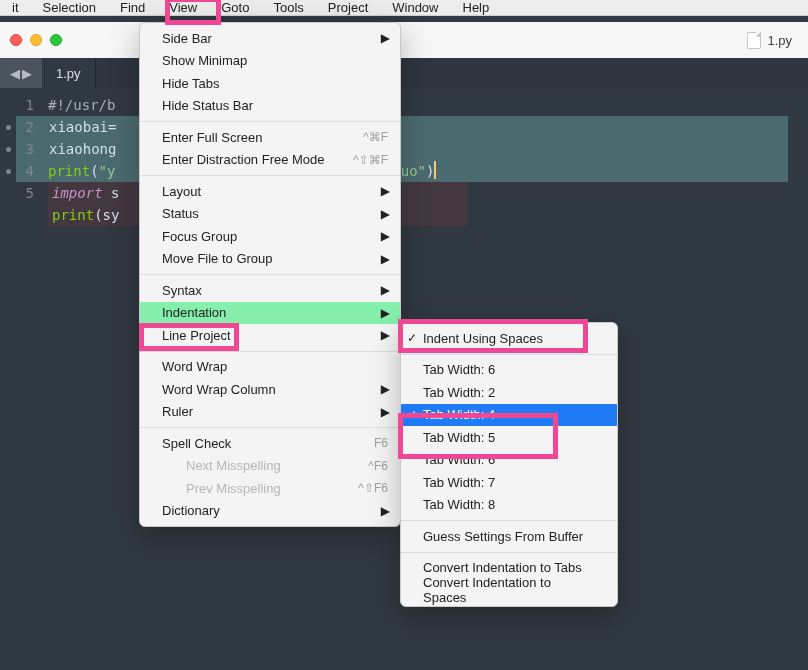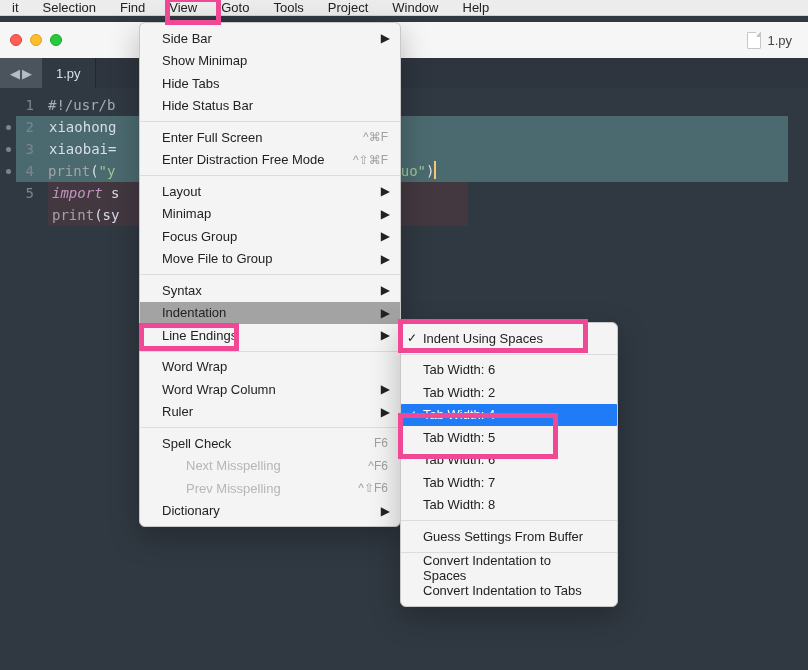--- a/index.html
+++ b/index.html
@@ -116,21 +116,21 @@
   }
   .code {
     position: absolute;
     left: 48px; top: 6px;
   }
   .code .ln { line-height: 22px; white-space: pre; }
   .sel { background: #4b6a6f; border-radius: 1px; padding: 0 1px;}
   .sel-wide { position:absolute; height:22px; background:#4b6a6f; }
   .str { color: #99c794; }
   .kw { color: #c594c5; font-style: italic; }
-  .fn { color: #a3a3a3; }
+  .fn { color: #84cc16; }
   .cm { color: #a6acb9; }
   .err { text-decoration: underline wavy #e06c75; }
   .errline { background: rgba(180,60,60,0.15); display:inline-block; min-width:420px; padding:0 4px;}
   .caret {
     display:inline-block; width:2px; height:18px; background:#f8c76c; vertical-align:-3px;
   }
   
   .menu {
     position: absolute;
     background: #f4f4f4;
@@ -142,21 +142,21 @@
     font-size: 13px;
   }
   .menu .row {
     display: flex;
     align-items: center;
     height: 22.5px;
     padding: 0 22px 0 22px;
     cursor: default;
     position: relative;
   }
-  .menu .row.hl { background: #a3a3a3; }
+  .menu .row.hl { background: #86efac; }
   .menu .row.sel { background: #1f7bf6; color: #fff; }
   .menu .row.dis { color: #b6b6b6; margin-left: 24px; }
   .menu .sep { height: 1px; background: #dcdcdc; margin: 4px 0; }
   .menu .arrow {
     position: absolute; right: 10px;
     font-size: 12px;
     color: inherit;
   }
   .menu .kbd {
     position: absolute; right: 12px;
@@ -221,22 +221,22 @@
 
   <div class="gutter">
     <div>1</div>
     <div class="dirty">2</div>
     <div class="dirty">3</div>
     <div class="dirty">4</div>
     <div>5</div>
   </div>
   <div class="code">
     <div class="ln"><span class="cm">#!/usr/b</span></div>
+    <div class="ln"><span class="sel">xiaobai=</span></div>
     <div class="ln"><span class="sel">xiaohong</span></div>
-    <div class="ln"><span class="sel">xiaobai=</span></div>
     <div class="ln"><span class="fn">print</span><span>(</span><span class="str">"y</span><span style="display:inline-block;width:260px"></span><span class="str">ngguo"</span><span>)</span><span class="caret"></span></div>
     <div class="ln errline"><span class="kw">import</span><span> s</span></div>
     <div class="ln errline"><span class="fn">print</span><span>(</span><span>sy</span></div>
   </div>
 </div>
 
 <div class="menu menu-main">
   <div class="row">
       <span>Side Bar</span>
       <span class="arrow">▶</span>
@@ -258,42 +258,42 @@
   <div class="row">
       <span>Enter Distraction Free Mode</span>
       <span class="kbd">^⇧⌘F</span>
     </div>
   <div class="sep"></div>
   <div class="row">
       <span>Layout</span>
       <span class="arrow">▶</span>
     </div>
   <div class="row">
-      <span>Minimap</span>
+      <span>Status</span>
       <span class="arrow">▶</span>
     </div>
   <div class="row">
       <span>Focus Group</span>
       <span class="arrow">▶</span>
     </div>
   <div class="row">
       <span>Move File to Group</span>
       <span class="arrow">▶</span>
     </div>
   <div class="sep"></div>
   <div class="row">
       <span>Syntax</span>
       <span class="arrow">▶</span>
     </div>
   <div class="row hl">
       <span>Indentation</span>
       <span class="arrow">▶</span>
     </div>
   <div class="row">
-      <span>Line Endings</span>
+      <span>Line Project</span>
       <span class="arrow">▶</span>
     </div>
   <div class="sep"></div>
   <div class="row">
       <span>Word Wrap</span>
     </div>
   <div class="row">
       <span>Word Wrap Column</span>
       <span class="arrow">▶</span>
     </div>
@@ -347,23 +347,23 @@
     </div>
   <div class="row">
       <span>Tab Width: 8</span>
     </div>
   <div class="sep"></div>
   <div class="row">
       <span>Guess Settings From Buffer</span>
     </div>
   <div class="sep"></div>
   <div class="row">
+      <span>Convert Indentation to Tabs</span>
+    </div>
+  <div class="row">
       <span>Convert Indentation to Spaces</span>
-    </div>
-  <div class="row">
-      <span>Convert Indentation to Tabs</span>
     </div>
 </div>
 
 <div class="hlbox" style="top:-3px; left:165px; width:56px; height:28px;"></div>
 <div class="hlbox" style="top:323px; left:139px; width:100px; height:28px;"></div>
 <div class="hlbox" style="top:319px; left:398px; width:190px; height:34px;"></div>
 <div class="hlbox" style="top:413px; left:398px; width:160px; height:46px;"></div>
 
 </body></html>

